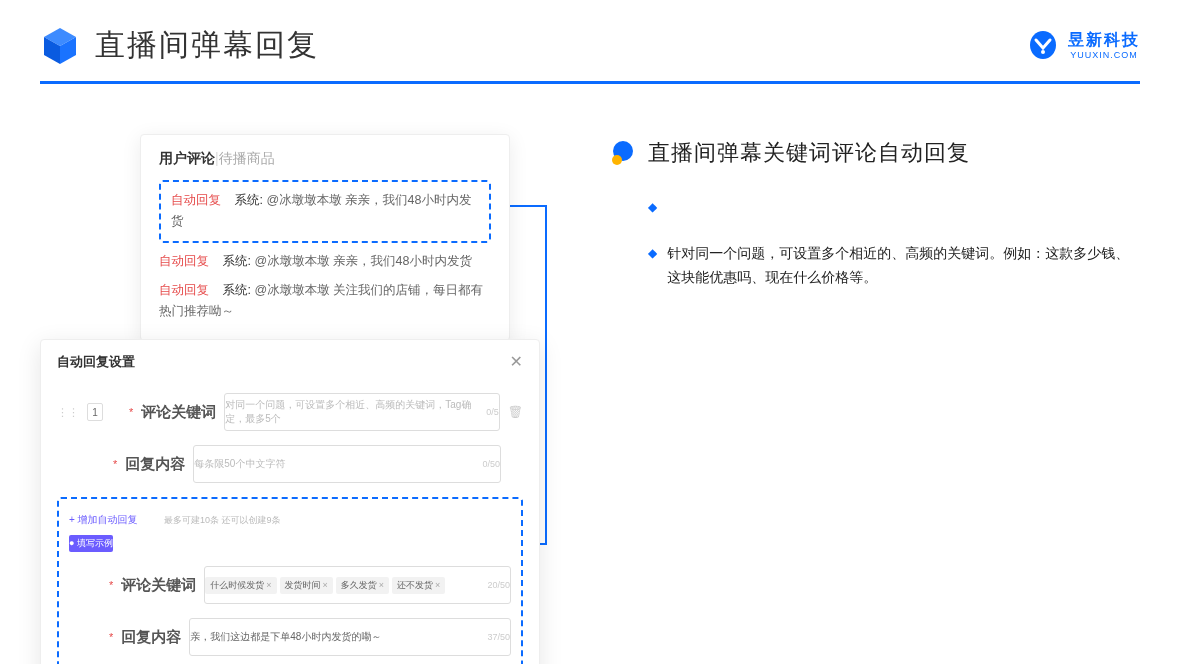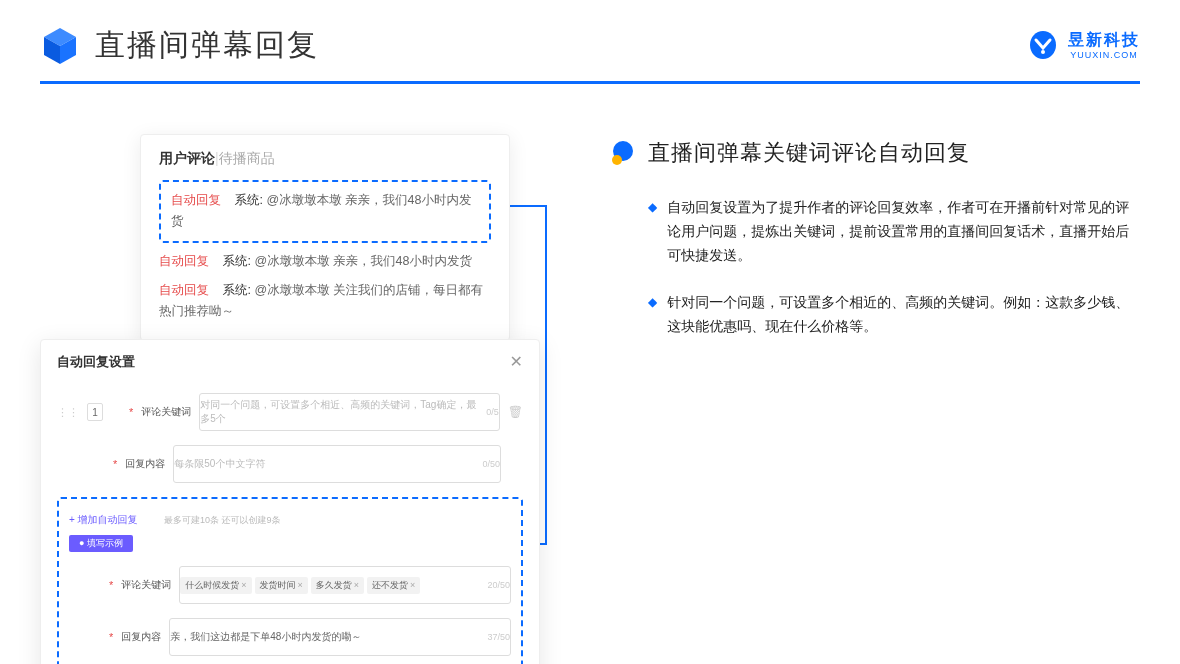--- a/index.html
+++ b/index.html
@@ -134,21 +134,21 @@
   border: 1px solid #ddd;
   border-radius: 2px;
   display: flex;
   align-items: center;
   justify-content: center;
   color: #666;
   font-size: 10px;
 }
 .grip { color: #ccc; font-size: 11px; }
 .req { color: #e64b4b; font-size: 11px; }
-.field-label { color: #555; font-size: 10px; }
+.field-label { color: #555; font-size: 15px; font-weight: bold; }
 .field-input {
   flex: 1;
   height: 38px;
   border: 1px solid #ddd;
   border-radius: 3px;
   padding: 0 0;
   font-size: 10px;
   color: #bbb;
   display: flex;
   align-items: center;
@@ -162,21 +162,21 @@
   padding: 10px 10px 12px 10px;
   margin-top: 14px;
 }
 .add-link { color: #6b5cff; font-size: 10px; }
 .add-hint { color: #bbb; font-size: 9px; margin-left: 22px; }
 .example-badge {
   display: inline-block;
   background: #6b5cff;
   color: #fff;
   font-size: 9px;
-  padding: 2px 10px;
+  padding: 2px 0;
   border-radius: 2px;
   margin-top: 8px;
 }
 .tag-pill {
   display: inline-flex;
   align-items: center;
   background: #f2f2f2;
   border-radius: 2px;
   padding: 2px 5px;
   font-size: 9px;
@@ -367,20 +367,19 @@
       <div class="section-icon">
         <svg viewBox="0 0 26 26">
           <circle cx="13" cy="11" r="10" fill="#0a6bff"></circle>
           <circle cx="7" cy="20" r="5" fill="#ffb400"></circle>
         </svg>
       </div>
       <div class="section-title">直播间弹幕关键词评论自动回复</div>
     </div>
     <div class="bullet">
       <span class="diamond">◆</span>
-      <span class="txt">自动回复设置为了提升作者的评论回复效率，作者可在开播前针对常见的评论用户问题，提炼出关键词，提前设置常用的直播间回复话术，直播开始后可快捷发送。</span>
     </div>
     <div class="bullet">
       <span class="diamond">◆</span>
       <span class="txt">针对同一个问题，可设置多个相近的、高频的关键词。例如：这款多少钱、这块能优惠吗、现在什么价格等。</span>
     </div>
   </div>
 </div>
 
 </body></html>

